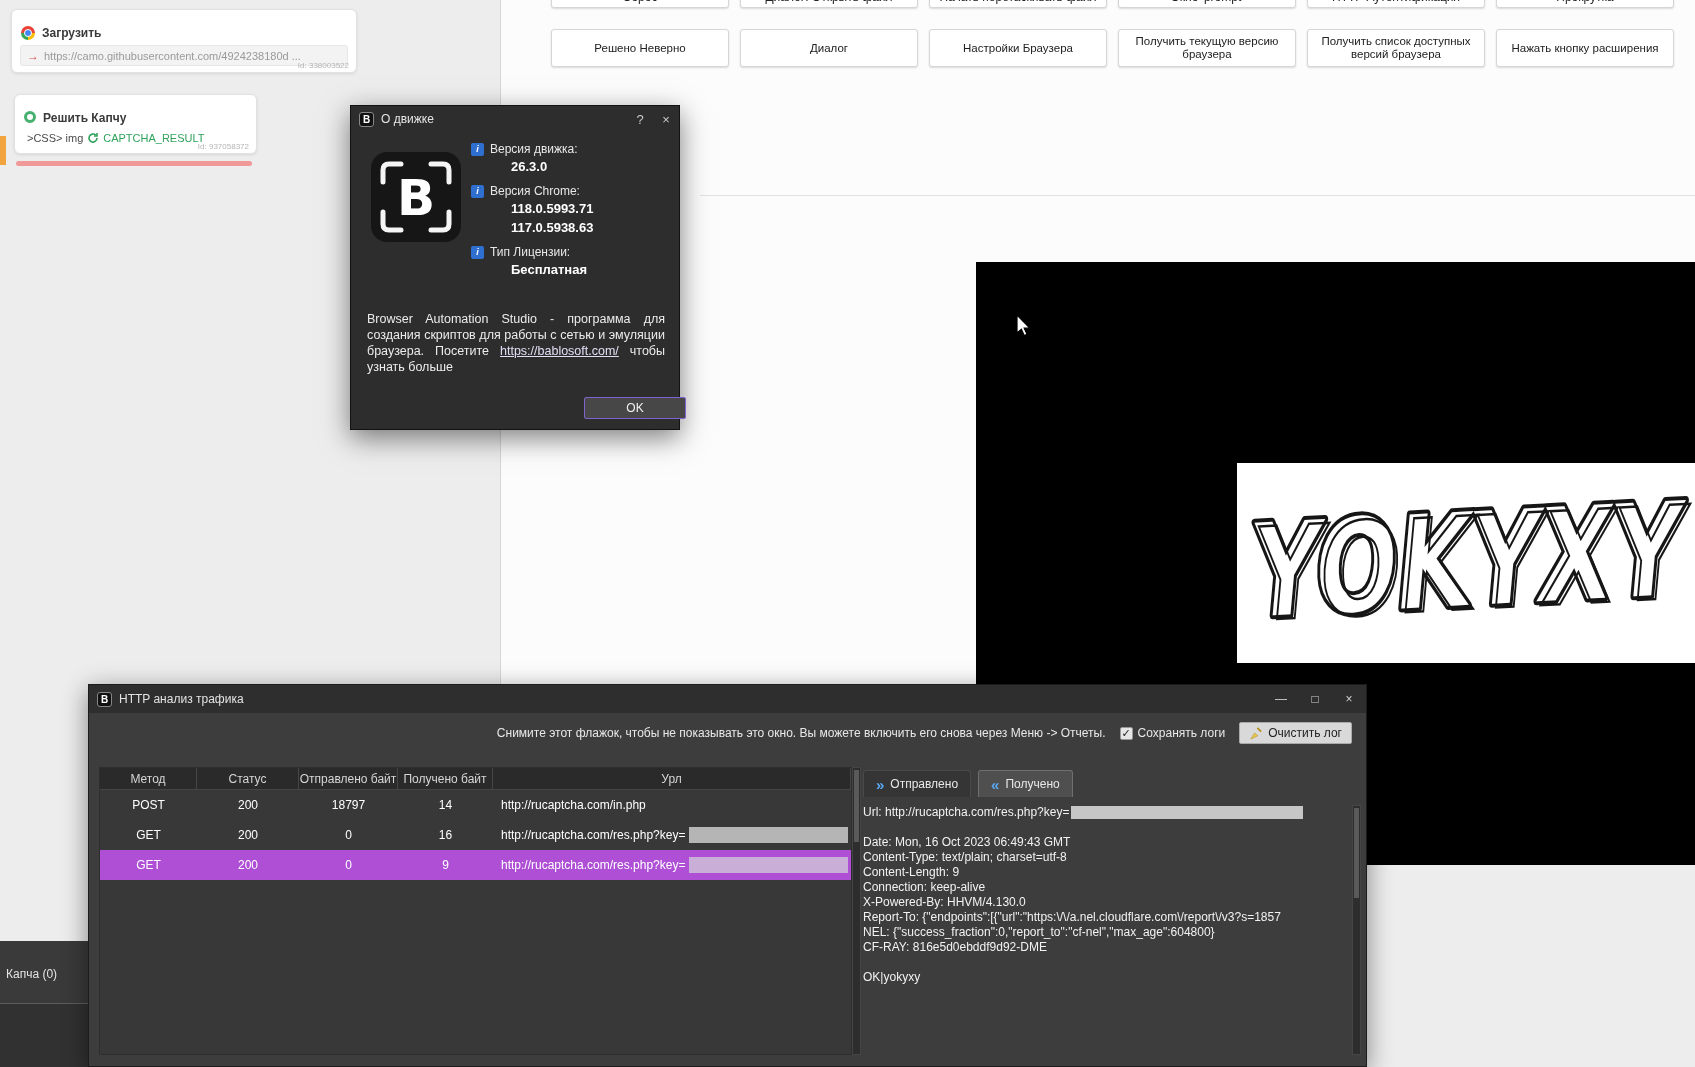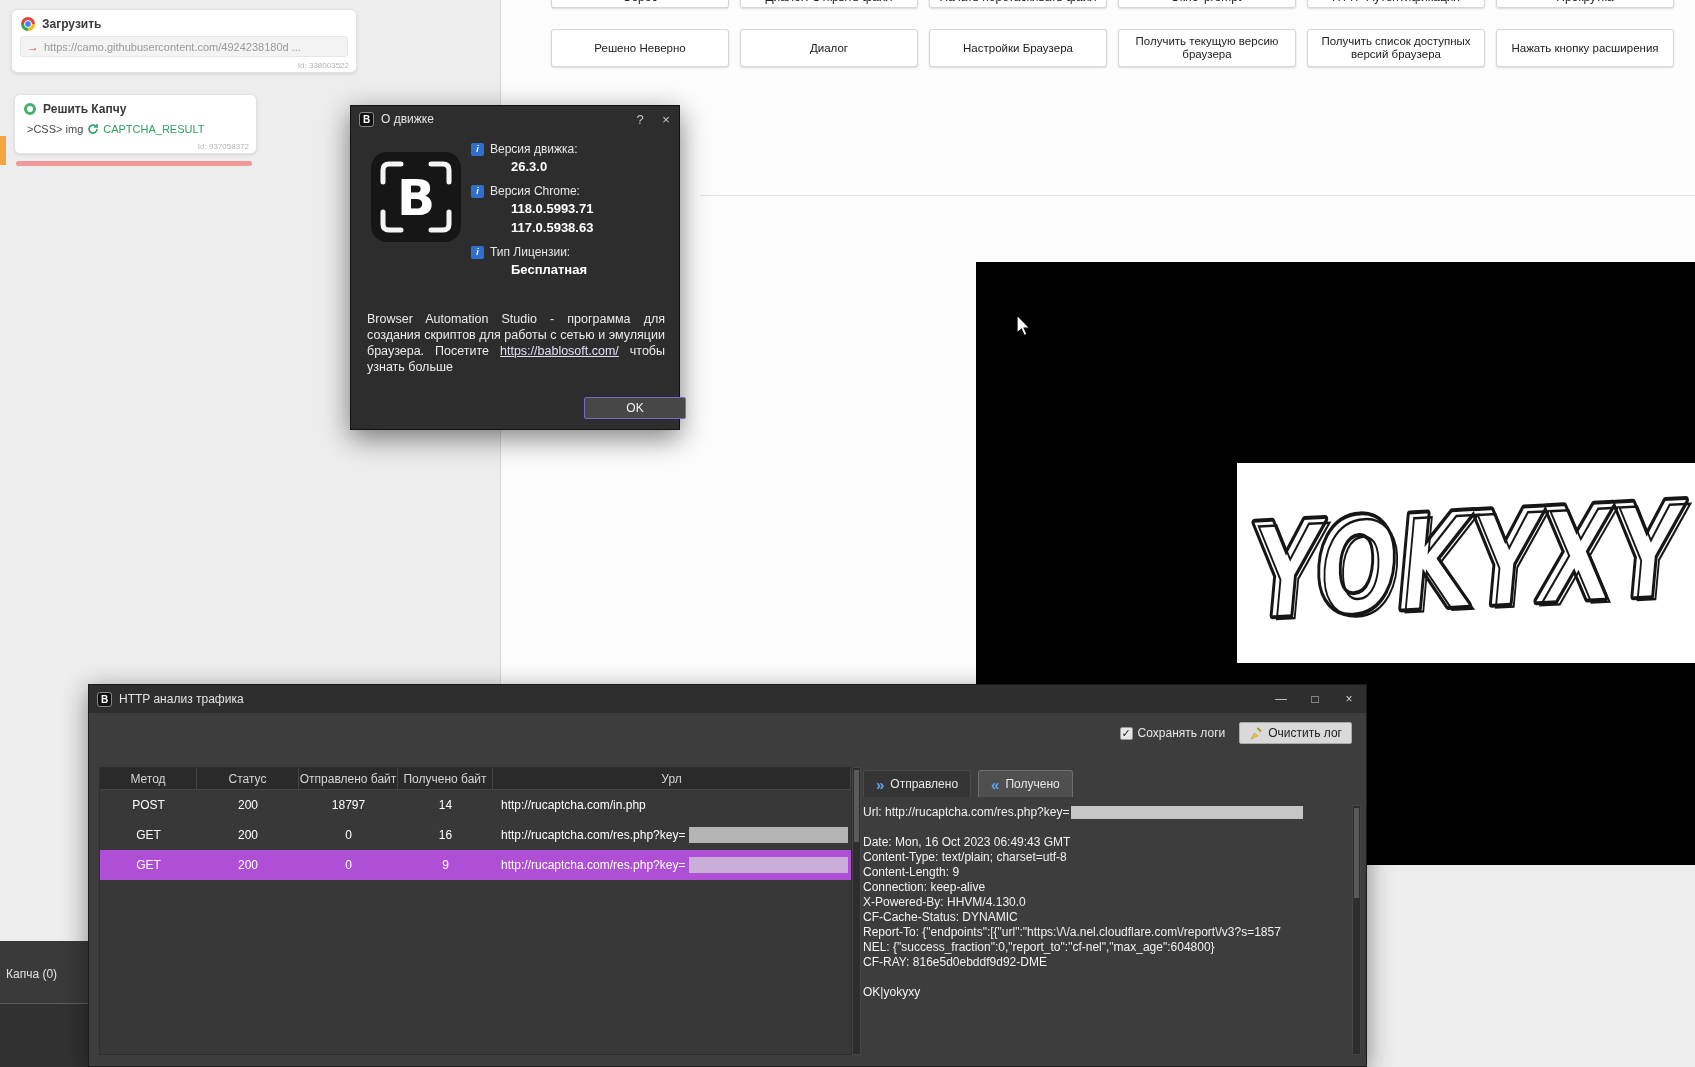--- a/index.html
+++ b/index.html
@@ -15,21 +15,21 @@
   .sub-panel{position:absolute;left:0;top:62px;width:88px;height:64px;background:#313131;border-top:1px solid #5d5d5d}
   .status-label{position:absolute;left:6px;top:26px;font-size:12px;color:#e3e3e3}
   .orange-mark{position:absolute;left:0;top:136px;width:6px;height:29px;background:#f2a43e;z-index:6}
   .red-line{position:absolute;left:16px;top:161px;width:236px;height:5px;background:#f19999;border-radius:3px;z-index:6}
 
   
   .block{position:absolute;background:#fff;border:1px solid #e2e2e2;border-radius:6px;
          box-shadow:0 1px 3px rgba(0,0,0,.10);z-index:6}
   .block1{left:11px;top:9px;width:346px;height:64px}
   .block2{left:14px;top:94px;width:243px;height:60px}
-  .block-head{display:flex;align-items:center;gap:7px;padding:7px 0 0 9px;font-size:12px;font-weight:600;color:#3a3a3a}
+  .block-head{display:flex;align-items:flex-start;gap:7px;padding:16px 0 0 9px;font-size:12px;font-weight:600;color:#3a3a3a}
   .chrome-icon{width:14px;height:14px;border-radius:50%;position:relative;flex:0 0 auto;
     background:conic-gradient(#ea4335 0 25%,#fbbc05 25% 50%,#34a853 50% 75%,#ea4335 75% 100%)}
   .chrome-icon::after{content:"";position:absolute;inset:3px;background:#4285f4;border:1px solid #fff;border-radius:50%}
   .url-row{margin:5px 8px 0 8px;height:21px;background:#f3f3f3;border:1px solid #e7e7e7;border-radius:3px;
            display:flex;align-items:center;gap:5px;padding:0 6px;font-size:11px;color:#9a9a9a;
            overflow:hidden;white-space:nowrap}
   .arrow{color:#d9534f;font-weight:bold;font-size:12px;flex:0 0 auto}
   .block-id{position:absolute;right:7px;bottom:2px;font-size:8px;color:#b5b5b5}
   .cap-icon{width:12px;height:12px;border:3px solid #46b06e;border-radius:50%;flex:0 0 auto}
   .cap-row{display:flex;align-items:center;gap:4px;padding:7px 0 0 12px;font-size:11px;color:#4a4a4a;white-space:nowrap}
@@ -265,20 +265,21 @@
     <span class="mini-logo">B</span>
     <span class="hw-title">HTTP анализ трафика</span>
   </div>
   <div class="hw-tb-btns">
     <div class="hw-tb-btn">—</div>
     <div class="hw-tb-btn">□</div>
     <div class="hw-tb-btn">×</div>
   </div>
 
   <div class="hw-notice-row">
+    <span>Снимите этот флажок, чтобы не показывать это окно. Вы можете включить его снова через Меню -&gt; Отчеты.</span>
     <span class="hw-check">
       <span class="box">✓</span>
       <span>Сохранять логи</span>
     </span>
     <div class="hw-clear">
       <svg viewBox="0 0 14 14" width="13" height="13">
         <path d="M9 1 L13 5" stroke="#b98e1f" stroke-width="2" fill="none"></path>
         <path d="M2 13 L6 6.5 L9.5 9.5 Z" fill="#e8c84a" stroke="#b98e1f" stroke-width="0.6"></path>
       </svg>
       <span>Очистить лог</span>
@@ -337,21 +338,20 @@
   </div>
 
   <div class="hw-resp">
     <div class="url-line"><span>Url: http://rucaptcha.com/res.php?key=</span><span class="url-redact"></span></div>
     <div class="resp-line"></div>
     <div class="resp-line">Date: Mon, 16 Oct 2023 06:49:43 GMT</div>
     <div class="resp-line">Content-Type: text/plain; charset=utf-8</div>
     <div class="resp-line">Content-Length: 9</div>
     <div class="resp-line">Connection: keep-alive</div>
     <div class="resp-line">X-Powered-By: HHVM/4.130.0</div>
-    <div class="resp-line">CF-Cache-Status: DYNAMIC</div>
     <div class="resp-line">Report-To: {"endpoints":[{"url":"https:\/\/a.nel.cloudflare.com\/report\/v3?s=1857</div>
     <div class="resp-line">NEL: {"success_fraction":0,"report_to":"cf-nel","max_age":604800}</div>
     <div class="resp-line">CF-RAY: 816e5d0ebddf9d92-DME</div>
     <div class="resp-line"></div>
     <div class="resp-line">OK|yokyxy</div>
   </div>
   <div class="vscroll vs2"></div>
 </div>
 
 <div class="bottom-dark">

